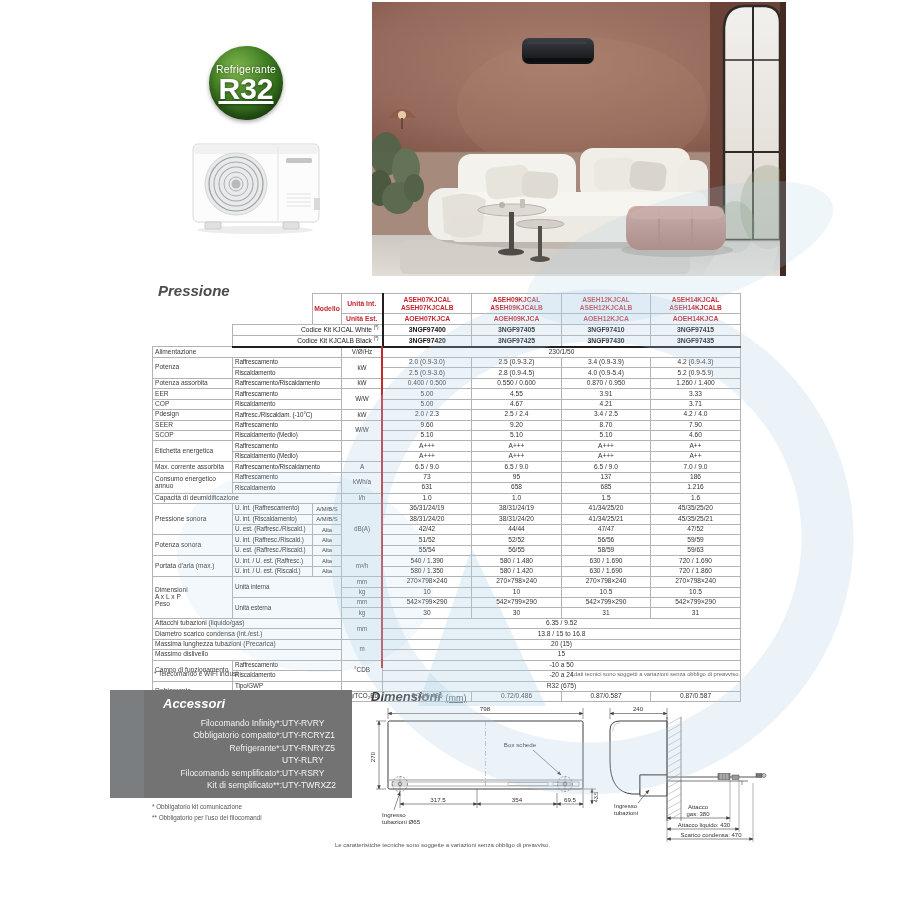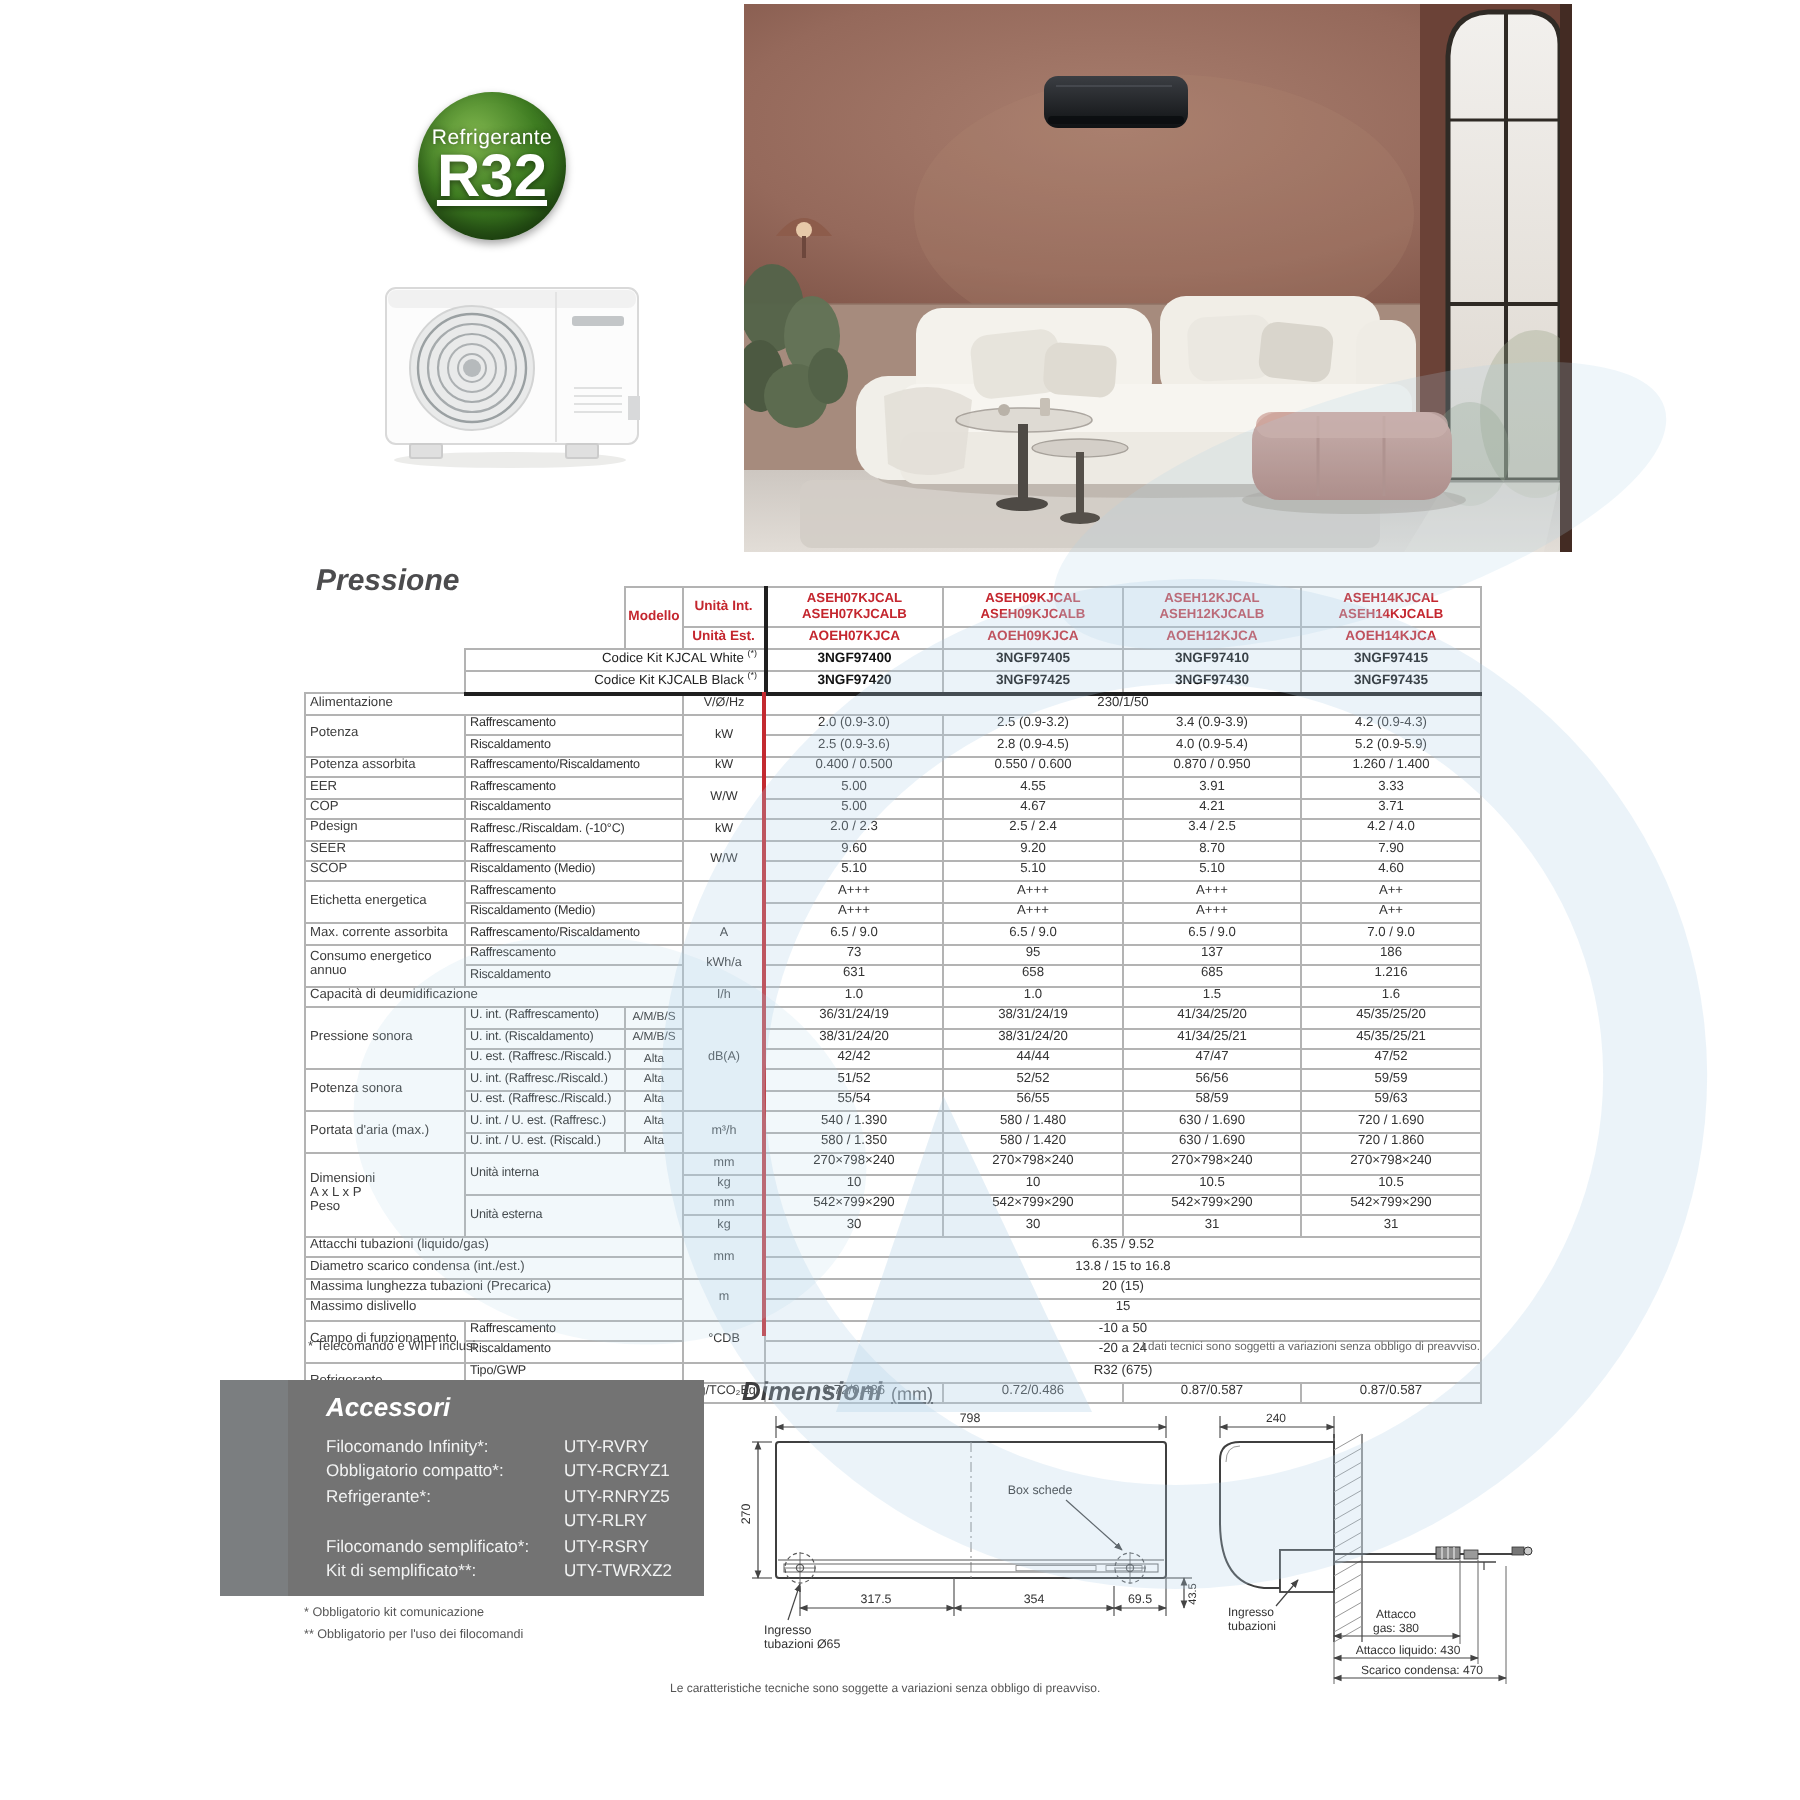--- a/index.html
+++ b/index.html
@@ -36,21 +36,21 @@
   table.sp .bl{border-left:2px solid #1f1f1f;}
   table.sp .bb{border-bottom:2px solid #1f1f1f;}
   .reddiv{position:absolute;left:381px;top:346px;width:2px;height:322px;background:#c32a30;z-index:11;}
   .note-l{position:absolute;left:154px;top:670px;font-size:6.5px;color:#444;z-index:12;}
   .note-r{position:absolute;left:420px;top:671px;width:320px;text-align:right;font-size:5.8px;color:#666;z-index:12;}
   
   .acc{position:absolute;left:110px;top:690px;width:242px;height:108px;background:#737373;z-index:10;}
   .acc .strip{position:absolute;left:0;top:0;width:34px;height:100%;background:#7b7e80;}
   .acc .inner{position:absolute;left:53px;top:6px;right:4px;}
   .acc .atitle{font-size:13px;font-weight:bold;font-style:italic;color:#fff;margin-bottom:6px;}
-  .acc .row{display:flex;font-size:8.5px;color:#f2f3f3;line-height:12.4px;}
+  .acc .row{display:flex;font-size:8.5px;color:#f2f3f3;line-height:12.4px;text-align:right;}
   .acc .row .al{flex:0 0 119px;}
   .accnotes{position:absolute;left:152px;top:801px;font-size:6.3px;color:#555;line-height:11px;z-index:12;}
   
   .bottom-note{position:absolute;left:335px;top:842px;font-size:6px;color:#555;z-index:12;}
   
   .dimsvg{position:absolute;left:368px;top:703px;z-index:10;}
   .photo{position:absolute;left:372px;top:2px;z-index:5;}
   .outdoor{position:absolute;left:183px;top:138px;z-index:4;}
   
   .wm{position:absolute;pointer-events:none;z-index:30;}

